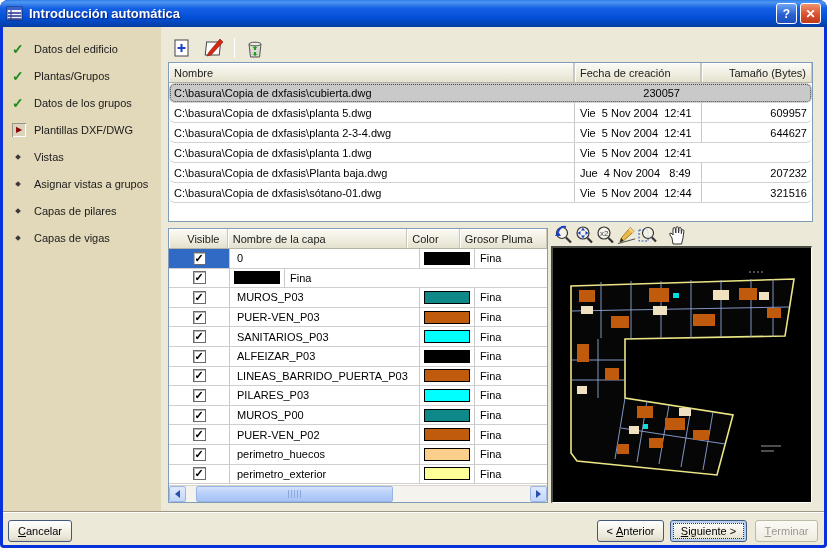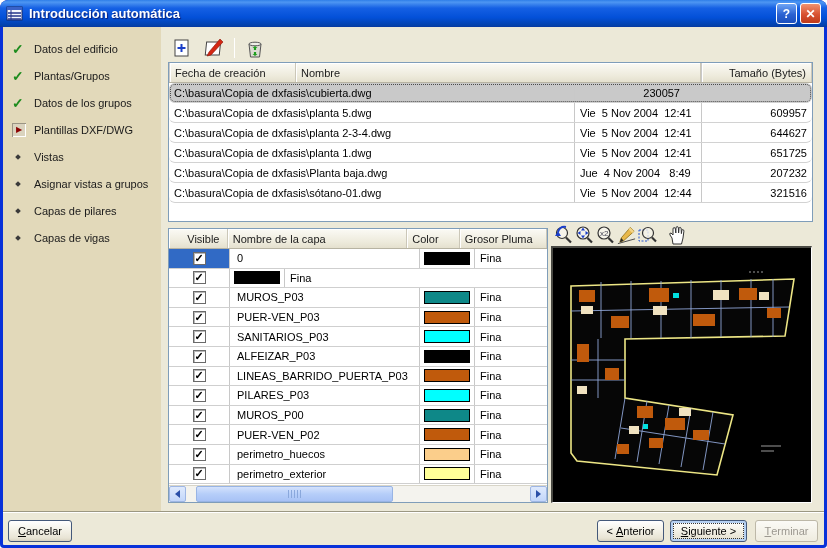--- a/index.html
+++ b/index.html
@@ -173,43 +173,42 @@
         <path d="M4,6 L16,6 L14.5,19 L5.5,19 Z" fill="#DCDCD2" stroke="#555"></path>
         <ellipse cx="10" cy="6" rx="6" ry="1.8" fill="#EFEFE8" stroke="#555"></ellipse>
         <path d="M7.5,10 l2.5,-2 l2.5,2 l-1.4,0 l0,2 l-2.2,0 l0,-2 Z" fill="#1F9F1F"></path>
         <path d="M12.5,16 l-2.5,2 l-2.5,-2 l1.4,0 l0,-2 l2.2,0 l0,2 Z" fill="#1F9F1F"></path>
       </svg>
     </span>
   </div>
 
   <div id="fileTable" class="panel">
     <div class="hdr">
+        <div class="hdr-cell ft-c0">Nombre</div>
         <div class="hdr-cell ft-c1">Fecha de creación</div>
-        <div class="hdr-cell ft-c0">Nombre</div>
         <div class="hdr-cell ft-c2">Tamaño (Bytes)</div>
       </div>
     <div>
         <div class="ft-row selected">
           <div class="ft-cell ft-c0">C:\basura\Copia de dxfasis\cubierta.dwg</div>
           <div class="ft-cell ft-c2">230057</div>
         </div>
         <div class="ft-row">
           <div class="ft-cell ft-c0">C:\basura\Copia de dxfasis\planta 5.dwg</div>
           <div class="ft-cell ft-c1">Vie  5 Nov 2004  12:41</div>
           <div class="ft-cell ft-c2">609957</div>
         </div>
         <div class="ft-row">
           <div class="ft-cell ft-c0">C:\basura\Copia de dxfasis\planta 2-3-4.dwg</div>
           <div class="ft-cell ft-c1">Vie  5 Nov 2004  12:41</div>
           <div class="ft-cell ft-c2">644627</div>
         </div>
         <div class="ft-row">
           <div class="ft-cell ft-c0">C:\basura\Copia de dxfasis\planta 1.dwg</div>
           <div class="ft-cell ft-c1">Vie  5 Nov 2004  12:41</div>
-          <div class="ft-cell ft-c2">651725</div>
         </div>
         <div class="ft-row">
           <div class="ft-cell ft-c0">C:\basura\Copia de dxfasis\Planta baja.dwg</div>
           <div class="ft-cell ft-c1">Jue  4 Nov 2004   8:49</div>
           <div class="ft-cell ft-c2">207232</div>
         </div>
         <div class="ft-row">
           <div class="ft-cell ft-c0">C:\basura\Copia de dxfasis\sótano-01.dwg</div>
           <div class="ft-cell ft-c1">Vie  5 Nov 2004  12:44</div>
           <div class="ft-cell ft-c2">321516</div>

